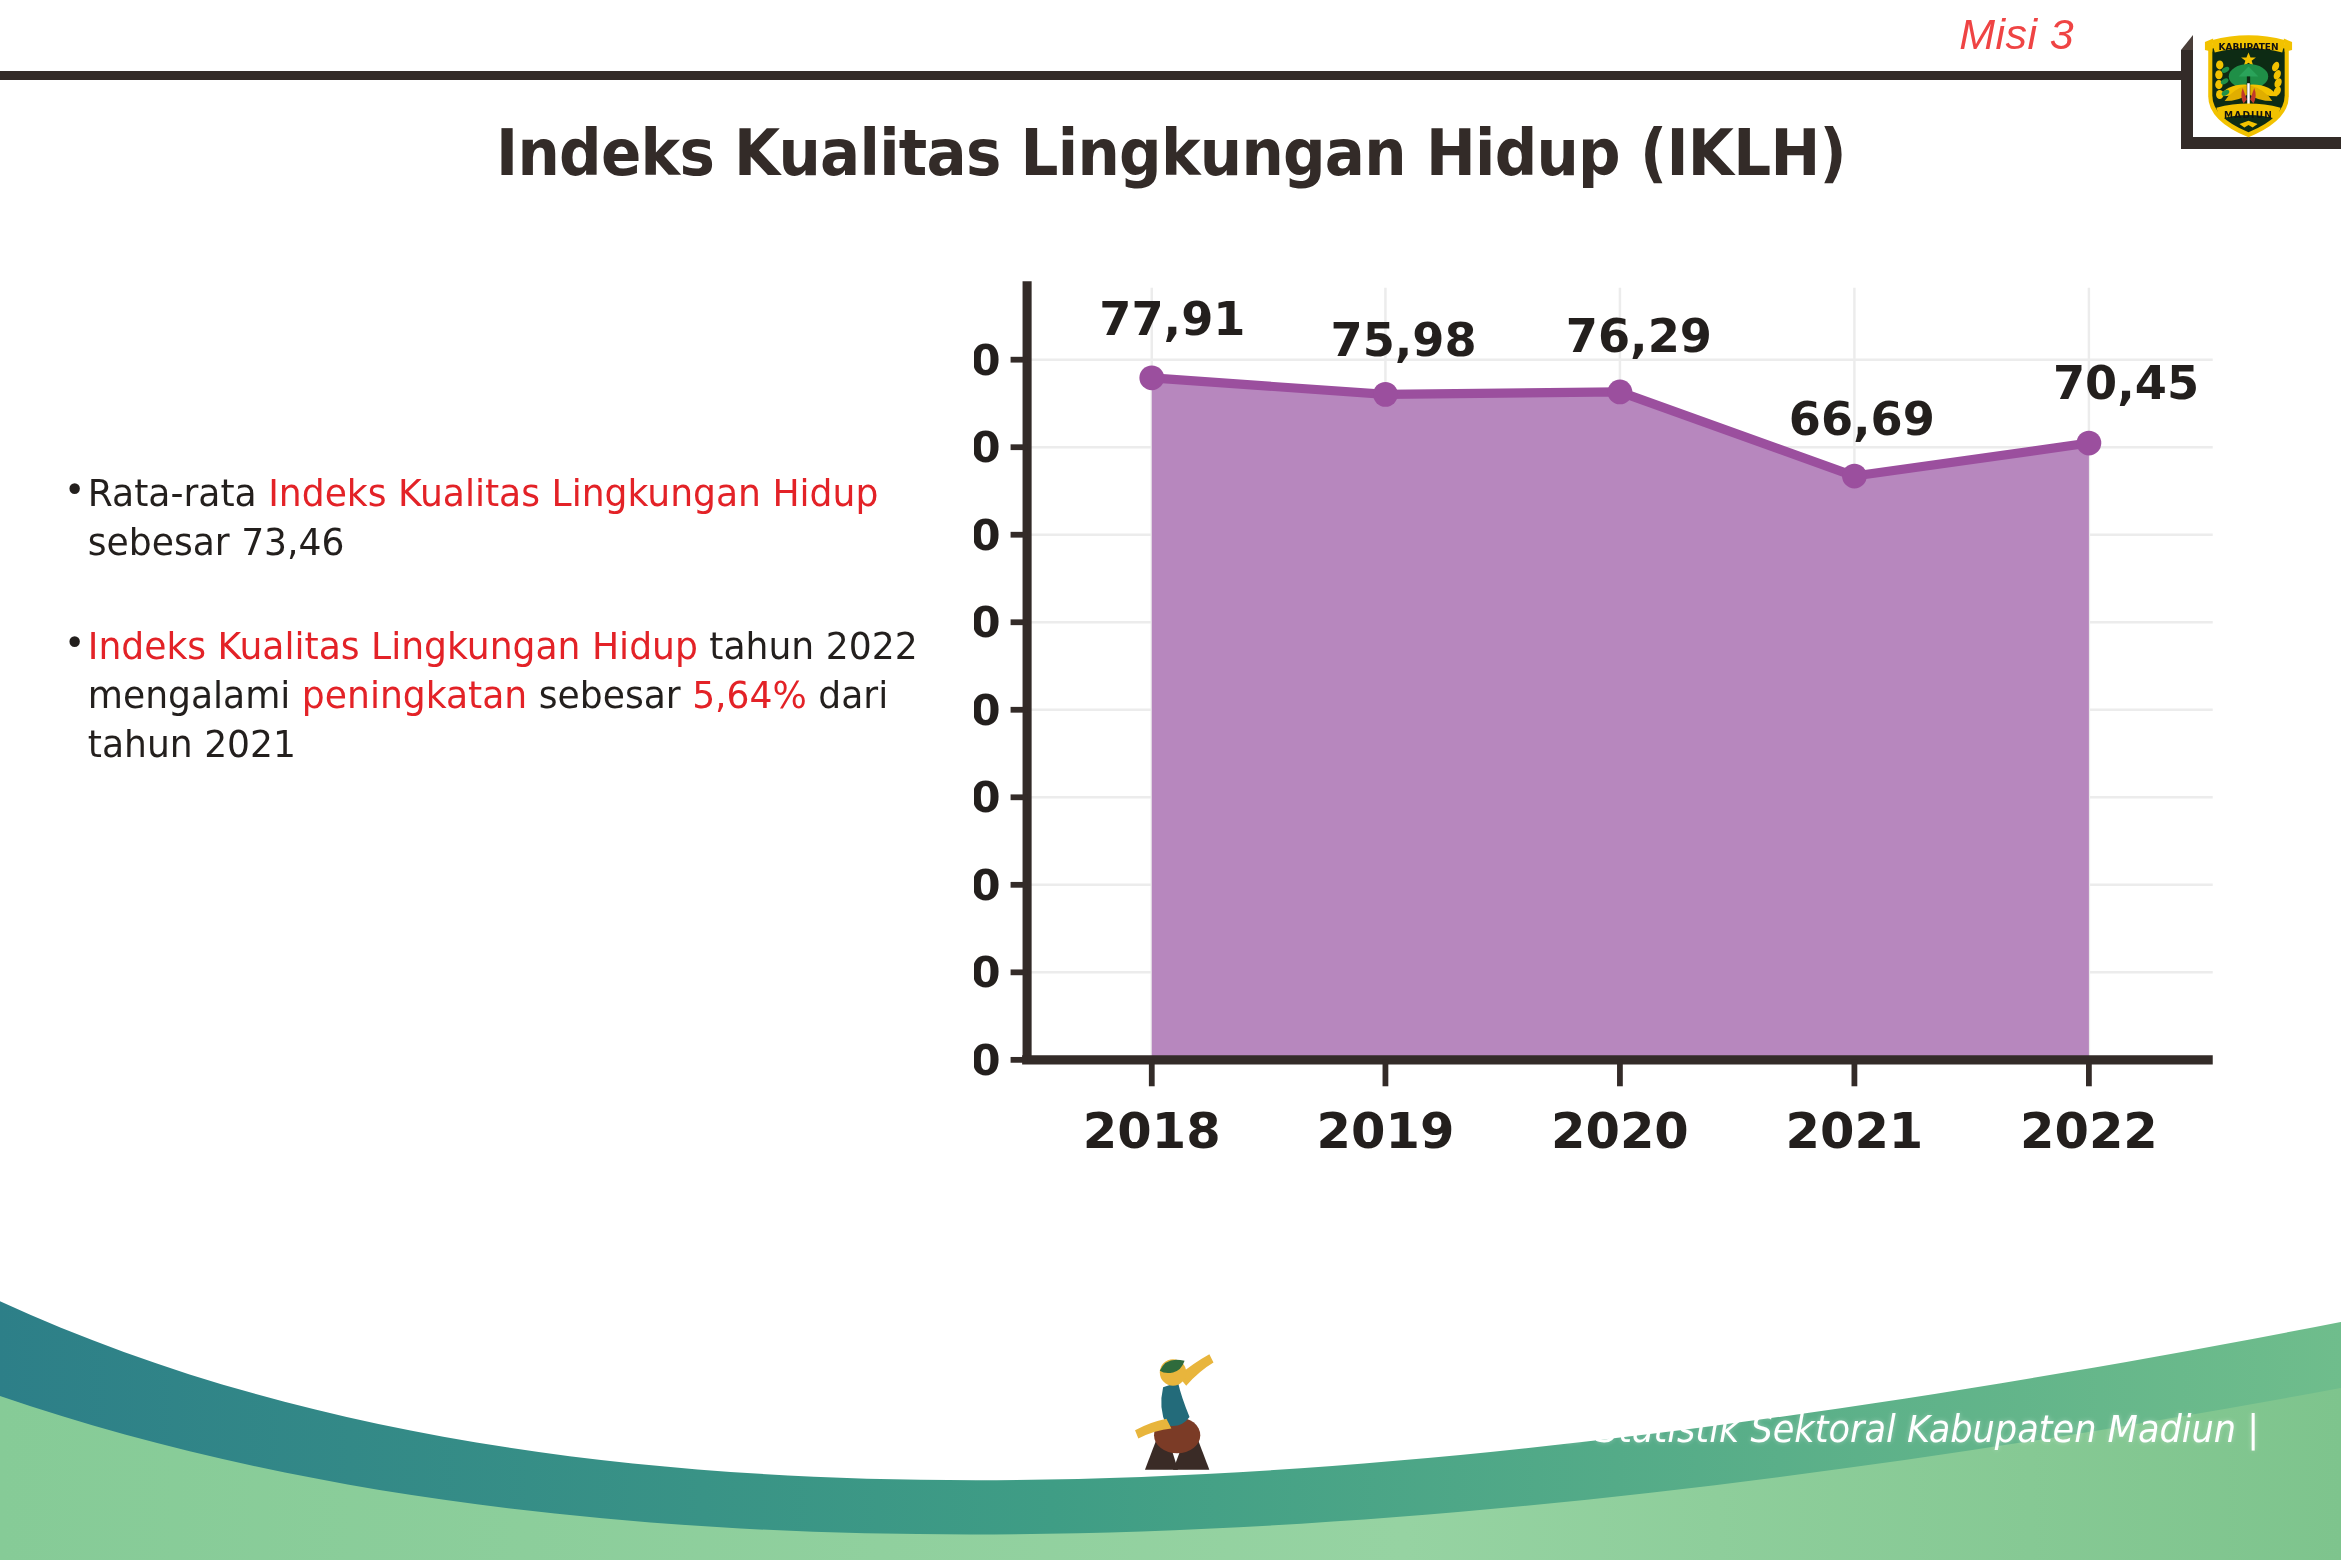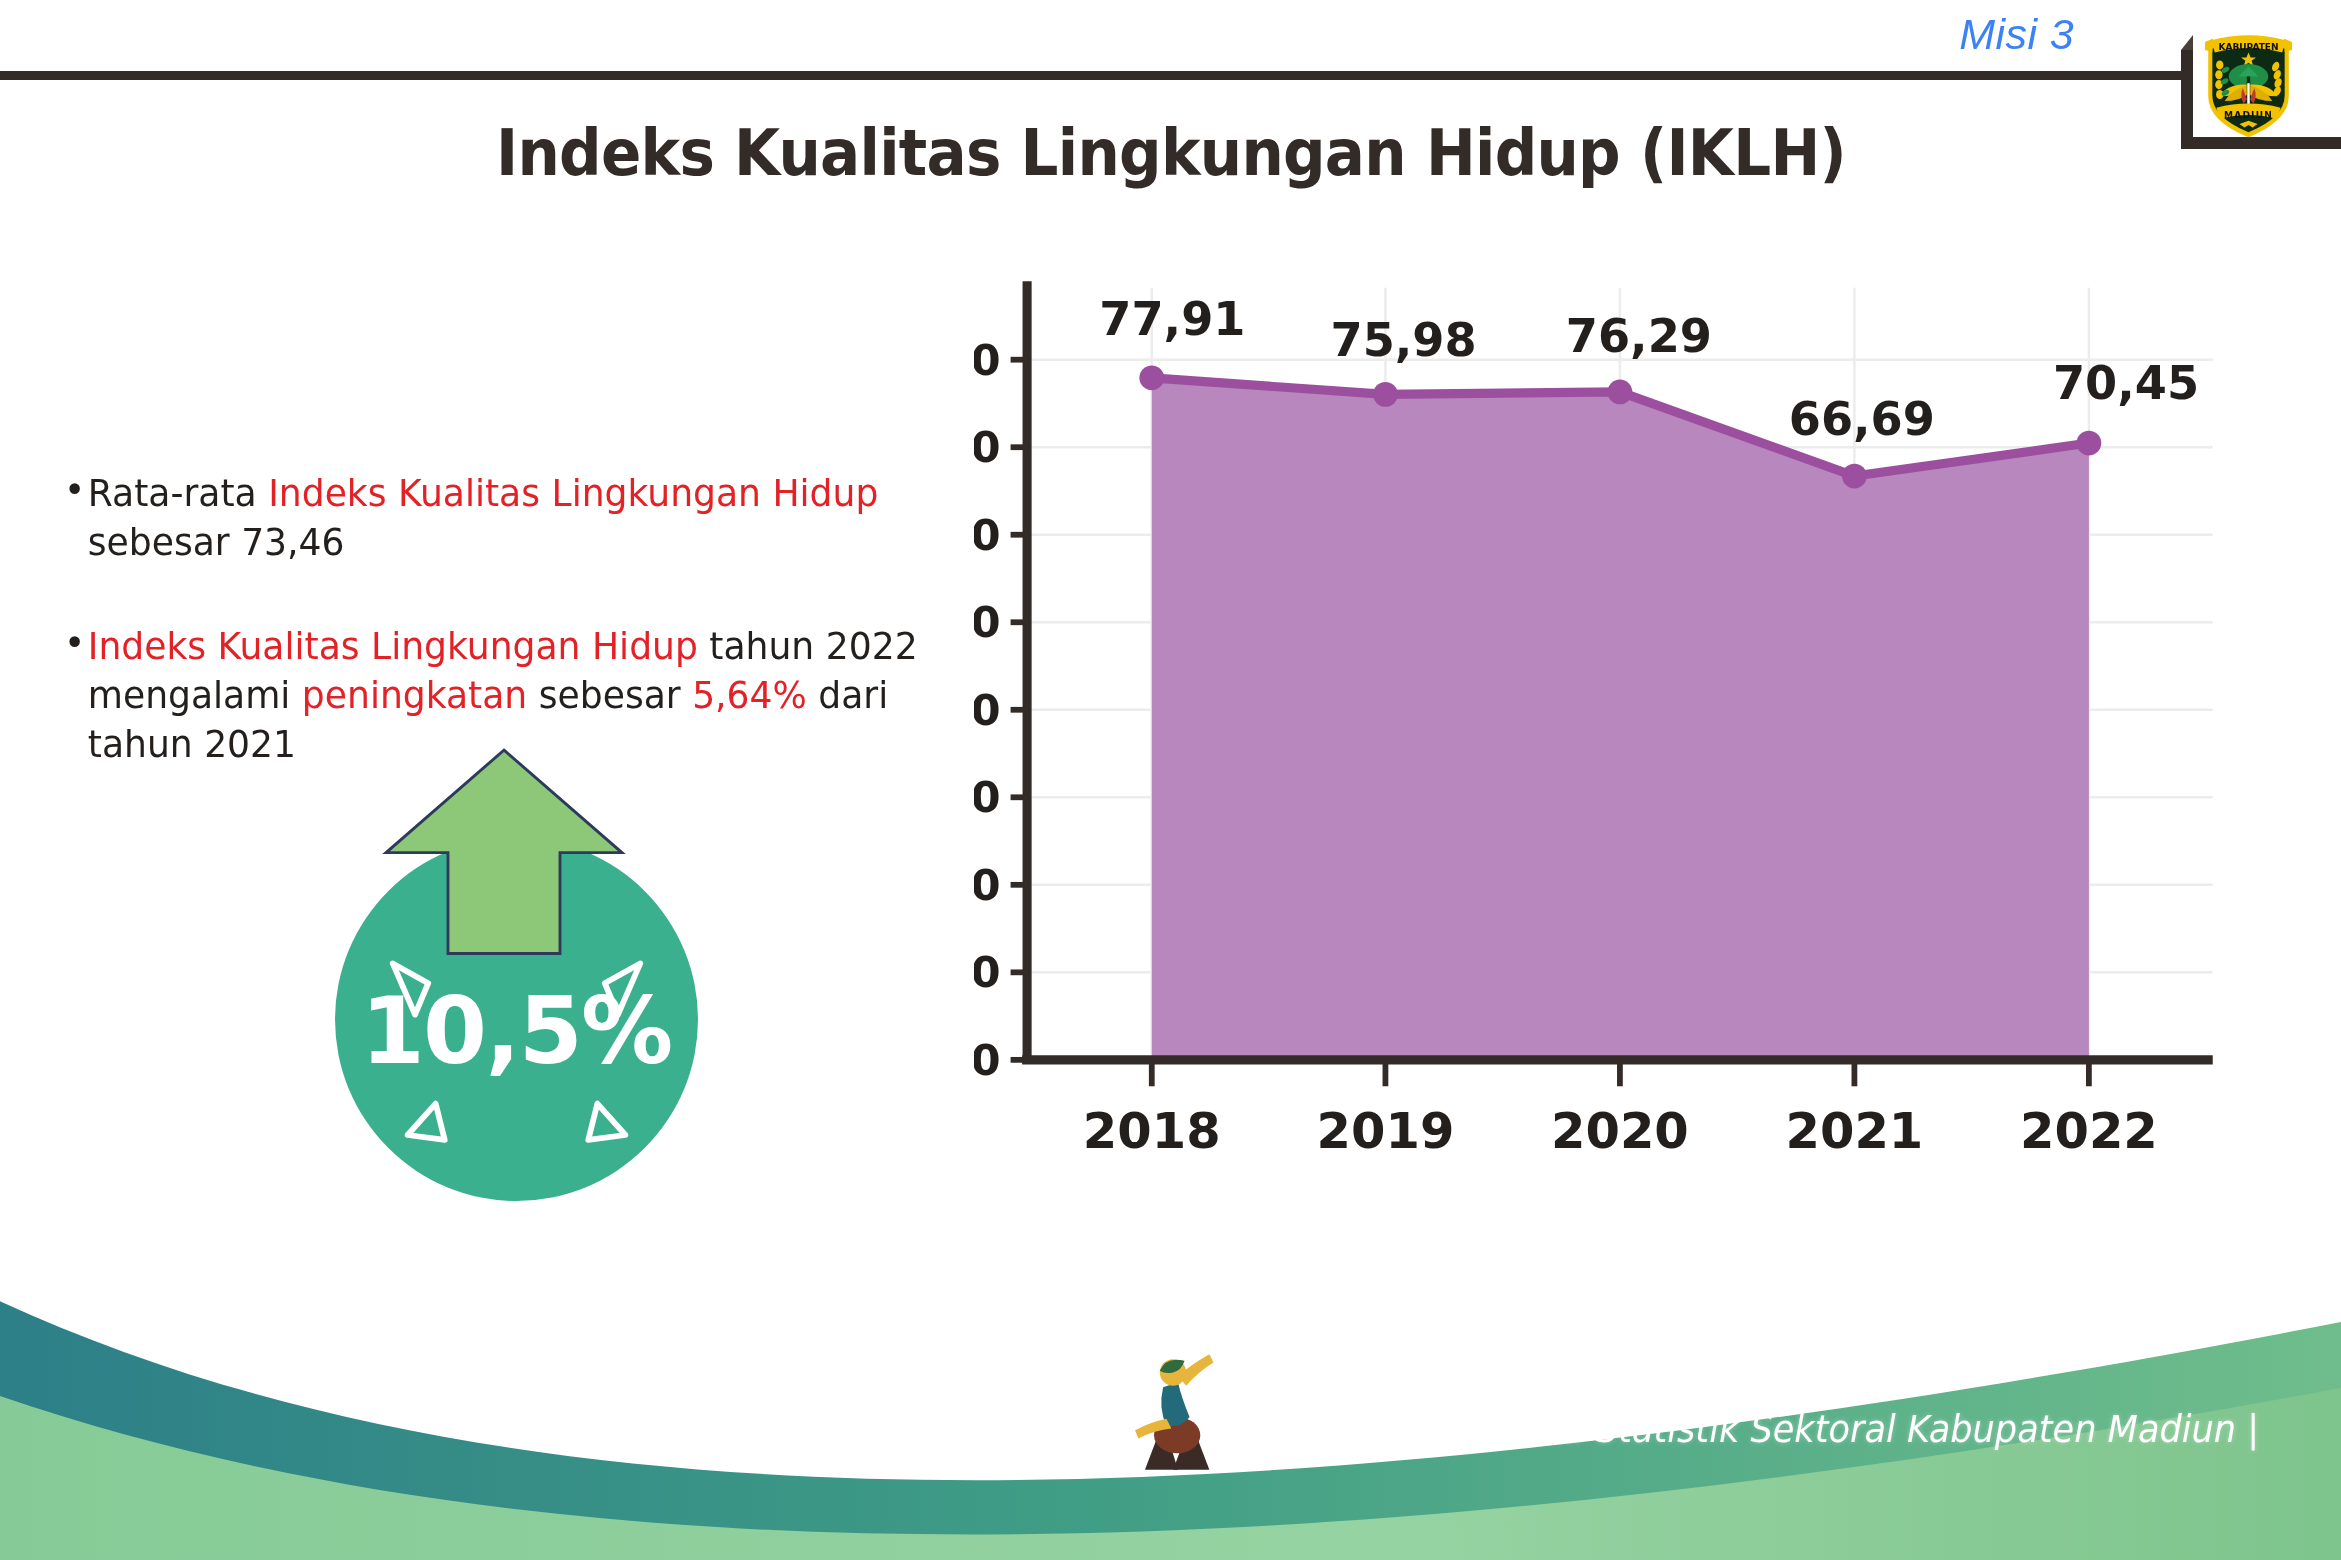--- a/index.html
+++ b/index.html
@@ -8,21 +8,21 @@
     font-family:"Liberation Sans",sans-serif;
   }
   .page{position:absolute;inset:0;background:#fff;overflow:hidden;}
 
   
   .hdr-rule{
     position:absolute;left:0;top:71px;width:2184px;height:9px;background:#332b28;
   }
   .misi{
     position:absolute;right:268px;top:10px;
-    font-style:italic;font-size:43px;color:#3b82f6;letter-spacing:0.4px;
+    font-style:italic;font-size:43px;color:#ef4444;letter-spacing:0.4px;
     font-family:"Liberation Sans",sans-serif;white-space:nowrap;
   }
   .bracket-v{position:absolute;left:2181px;top:50px;width:12.4px;height:99px;background:#332b28;}
   .bracket-v:after{content:"";position:absolute;left:0;top:-15px;width:0;height:0;
     border-left:12.4px solid transparent;border-bottom:15px solid #4a3f3a;}
   .bracket-h{position:absolute;left:2181px;top:137px;width:161px;height:11.6px;background:#332b28;}
   .bracket-h:after{content:"";position:absolute;right:-10px;top:0;width:0;height:0;
     border-top:11.6px solid #332b28;border-right:10px solid transparent;}
 
   
@@ -139,36 +139,20 @@
         <span>Rata-rata </span><span class="red">Indeks Kualitas Lingkungan Hidup</span><span> sebesar 73,46</span>
       </span>
     </div>
     <div class="bul">
       <span>
         <span class="red">Indeks Kualitas Lingkungan Hidup</span><span> tahun 2022 mengalami </span><span class="red">peningkatan</span><span> sebesar </span><span class="red">5,64%</span><span> dari tahun 2021</span>
       </span>
     </div>
   </div>
 
-  <div class="badge-wrap">
-    <div class="badge-circle"></div>
-    <svg style="position:absolute;left:20.6px;top:91px;width:363px;height:363px;" viewBox="0 0 440 440">
-      <g fill="none" stroke="#ffffff" stroke-width="7" stroke-linejoin="round">
-        <polygon points="70,152 113,176 97,214"></polygon>
-        <polygon points="370,152 327,176 343,214"></polygon>
-        <polygon points="88,360 122,322 133,366"></polygon>
-        <polygon points="352,360 318,322 307,366"></polygon>
-      </g>
-    </svg>
-    <div class="badge-num">10,5%</div>
-    <svg class="arrow-svg" viewBox="0 0 300 260">
-      <polygon points="150,6 288,126 216,126 216,248 84,248 84,126 12,126" fill="#8dc878" stroke="#2e3a5c" stroke-width="7" stroke-linejoin="miter"></polygon>
-      <polygon points="150,6 288,126 216,126 216,248 84,248 84,126 12,126" fill="#8dc878"></polygon>
-    </svg>
-  </div>
 
   <div class="chart">
     <svg class="chart-svg" width="1239" height="933" viewBox="0 0 1500 1130">
       <defs></defs>
 
       <g stroke="#ececec" stroke-width="3">
         <line x1="64" y1="105" x2="1500" y2="105"></line>
         <line x1="64" y1="211" x2="1500" y2="211"></line>
         <line x1="64" y1="317" x2="1500" y2="317"></line>
         <line x1="64" y1="423" x2="1500" y2="423"></line>

